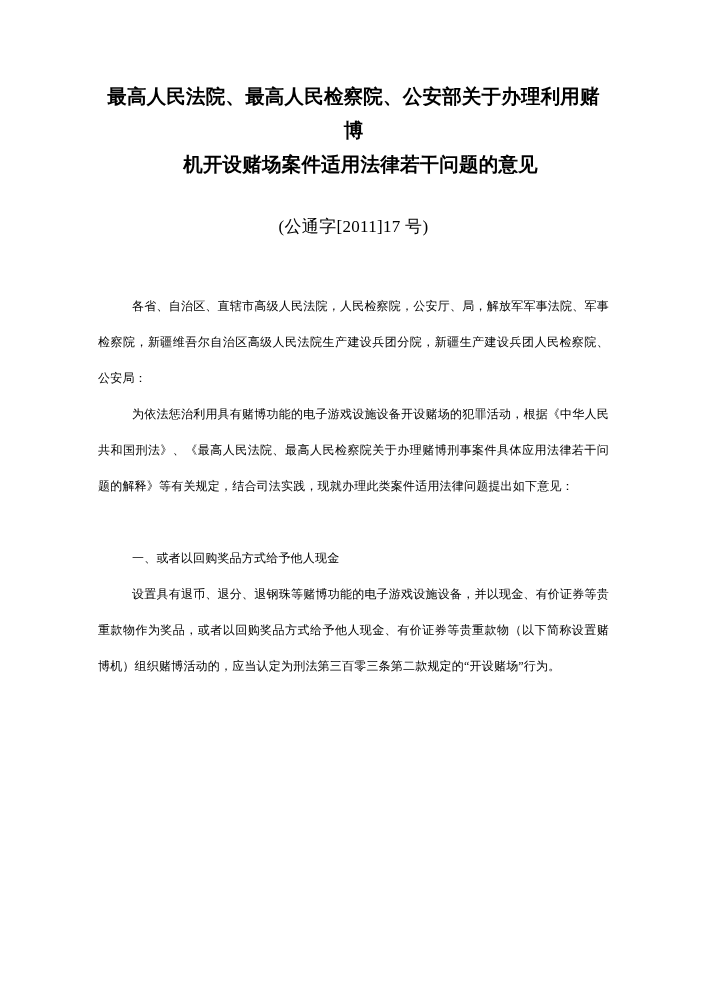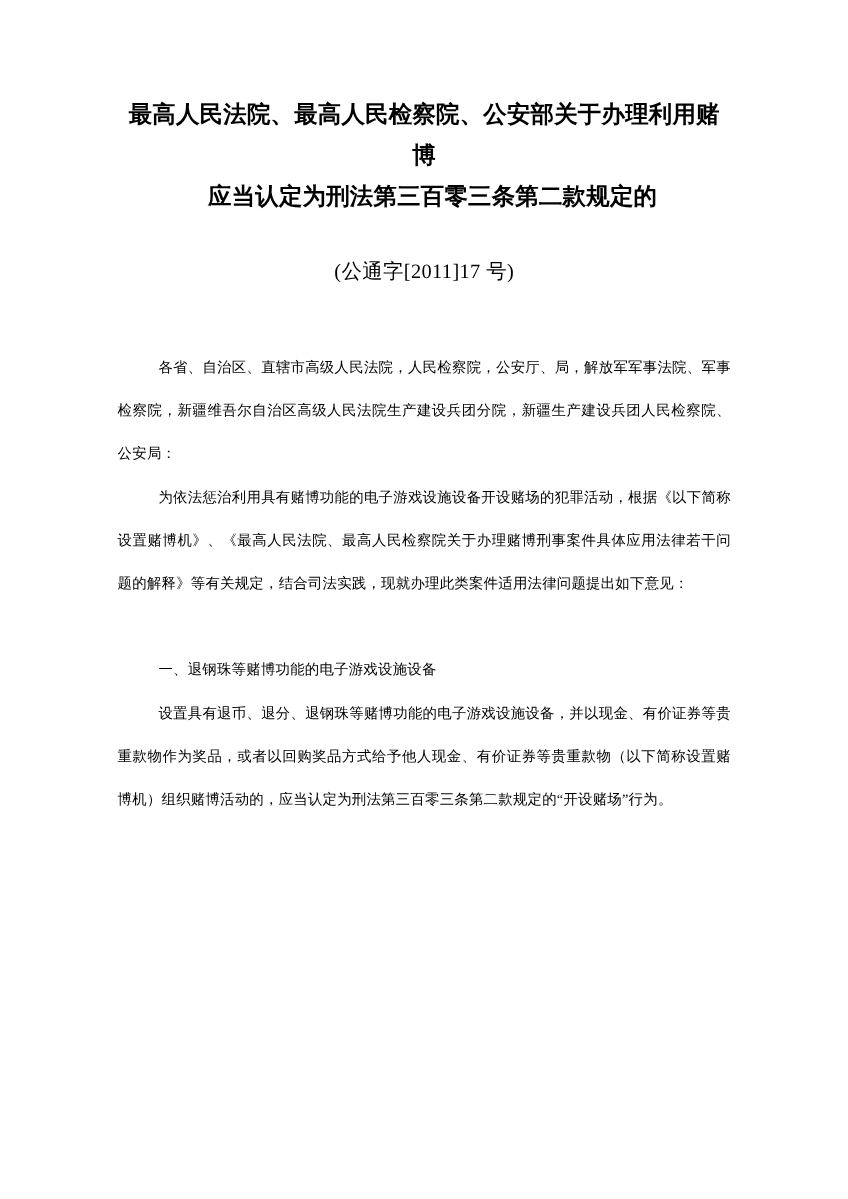--- a/index.html
+++ b/index.html
@@ -61,28 +61,28 @@
     margin-top: 36px;
   }
 </style>
 </head>
 <body>
 
 <div class="page">
 
   <h1 class="doc-title">
     <span>最高人民法院、最高人民检察院、公安部关于办理利用赌博</span>
-    <span class="line2">应当认定为刑法第三百零三条第二款规定的</span>
+    <span class="line2">机开设赌场案件适用法律若干问题的意见</span>
   </h1>
 
   <div class="doc-number">(公通字[2011]17 号)</div>
 
   <div class="body-block">
     <p class="para indent">各省、自治区、直辖市高级人民法院，人民检察院，公安厅、局，解放军军事法院、军事检察院，新疆维吾尔自治区高级人民法院生产建设兵团分院，新疆生产建设兵团人民检察院、公安局：</p>
-    <p class="para indent">为依法惩治利用具有赌博功能的电子游戏设施设备开设赌场的犯罪活动，根据《以下简称设置赌博机》、《最高人民法院、最高人民检察院关于办理赌博刑事案件具体应用法律若干问题的解释》等有关规定，结合司法实践，现就办理此类案件适用法律问题提出如下意见：</p>
+    <p class="para indent">为依法惩治利用具有赌博功能的电子游戏设施设备开设赌场的犯罪活动，根据《中华人民共和国刑法》、《最高人民法院、最高人民检察院关于办理赌博刑事案件具体应用法律若干问题的解释》等有关规定，结合司法实践，现就办理此类案件适用法律问题提出如下意见：</p>
 
     <div class="section-gap">
-      <p class="para indent">一、退钢珠等赌博功能的电子游戏设施设备</p>
+      <p class="para indent">一、或者以回购奖品方式给予他人现金</p>
       <p class="para indent">设置具有退币、退分、退钢珠等赌博功能的电子游戏设施设备，并以现金、有价证券等贵重款物作为奖品，或者以回购奖品方式给予他人现金、有价证券等贵重款物（以下简称设置赌博机）组织赌博活动的，应当认定为刑法第三百零三条第二款规定的“开设赌场”行为。</p>
     </div>
   </div>
 
 </div>
 
 </body></html>

